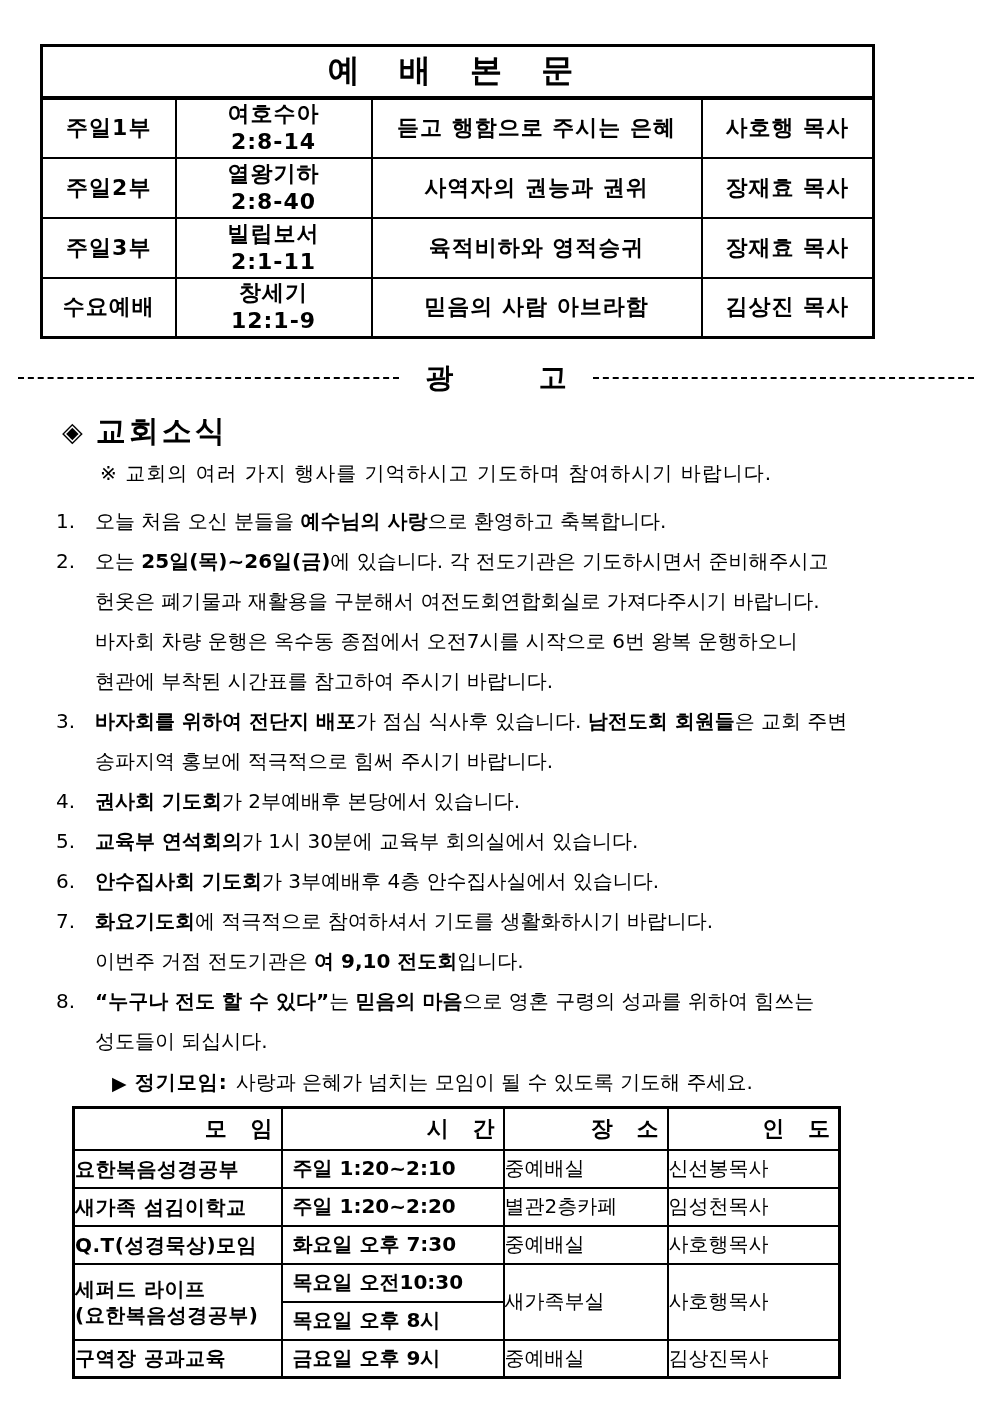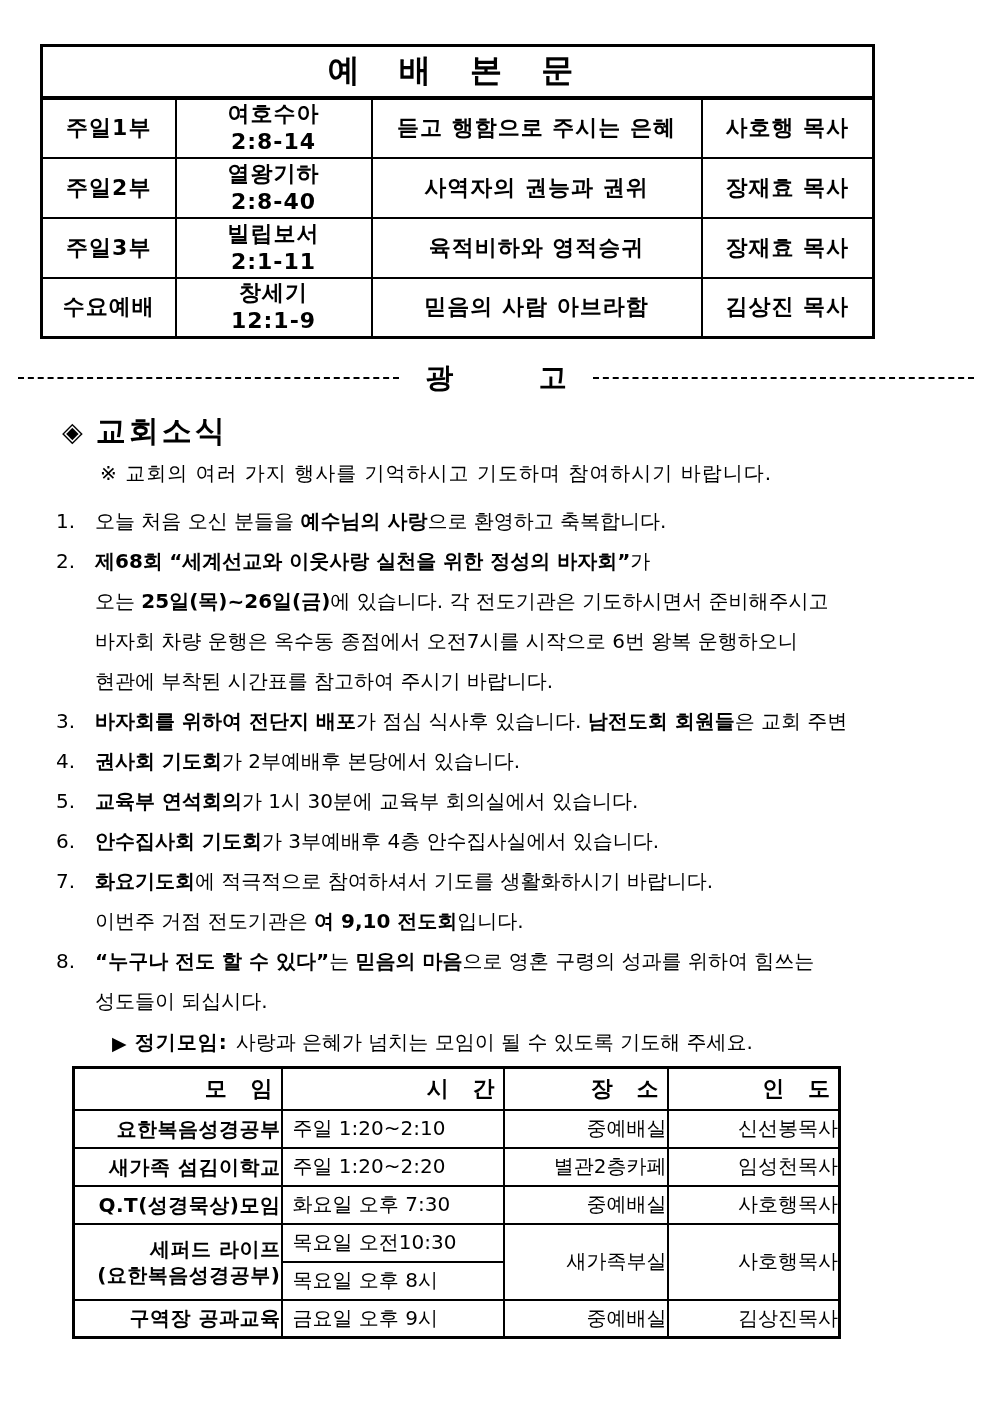--- a/index.html
+++ b/index.html
@@ -53,25 +53,25 @@
   }
   .meet-intro .tri { font-size:19px; }
   .meet-intro .lbl { font-weight:bold; letter-spacing:1px; }
 
   .meetings { width:766px; margin:10px 0 0 72px; border:3px solid #000; table-layout:fixed; }
   .meetings th {
     border:2px solid #000; height:42px; font-size:22px; font-weight:bold;
     letter-spacing:8px; text-align:right;
   }
   .meetings td {
-    border:2px solid #000; height:38px; font-size:20px; text-align:right; vertical-align:middle;
+    border:2px solid #000; height:38px; font-size:20px; text-align:left; vertical-align:middle;
   }
   .meetings td.c-name { font-weight:bold; letter-spacing:0.5px; }
   .meetings td.c-name div { line-height:26px; }
-  .meetings td.c-time { font-weight:normal; text-align:left; padding-left:10px; }
+  .meetings td.c-time { font-weight:bold; text-align:left; padding-left:10px; }
 </style>
 </head>
 <body>
 
 <div class="page">
 
   <table class="worship">
     <colgroup>
         <col style="width:134px">
         <col style="width:196px">
@@ -141,30 +141,31 @@
   <div class="news-list" id="news-list">
       <div class="news-item">
         <span class="num">1.</span>
         <div class="lines">
           <div class="line"><span>오늘 처음 오신 분들을 </span><span class="b">예수님의 사랑</span><span>으로 환영하고 축복합니다.</span></div>
         </div>
       </div>
       <div class="news-item">
         <span class="num">2.</span>
         <div class="lines">
-          <div class="line"><span class="b">제68회</span><span>  </span><span class="b">“세계선교와 이웃사랑 실천을 위한 정성의 바자회”</span><span>가</span></div>
           <div class="line"><span>오는 </span><span class="b">25일(목)~26일(금)</span><span>에 있습니다.  각 전도기관은 기도하시면서 준비해주시고</span></div>
+          <div class="line"><span>헌옷은 폐기물과 재활용을 구분해서 여전도회연합회실로 가져다주시기 바랍니다.</span></div>
           <div class="line"><span>바자회 차량 운행은 옥수동 종점에서 오전7시를 시작으로 6번 왕복 운행하오니</span></div>
           <div class="line"><span>현관에 부착된 시간표를 참고하여 주시기 바랍니다.</span></div>
         </div>
       </div>
       <div class="news-item">
         <span class="num">3.</span>
         <div class="lines">
           <div class="line"><span class="b">바자회를 위하여 전단지 배포</span><span>가 점심 식사후 있습니다. </span><span class="b">남전도회 회원들</span><span>은 교회 주변</span></div>
+          <div class="line"><span>송파지역 홍보에 적극적으로 힘써 주시기 바랍니다.</span></div>
         </div>
       </div>
       <div class="news-item">
         <span class="num">4.</span>
         <div class="lines">
           <div class="line"><span class="b">권사회 기도회</span><span>가 2부예배후 본당에서 있습니다.</span></div>
         </div>
       </div>
       <div class="news-item">
         <span class="num">5.</span>

